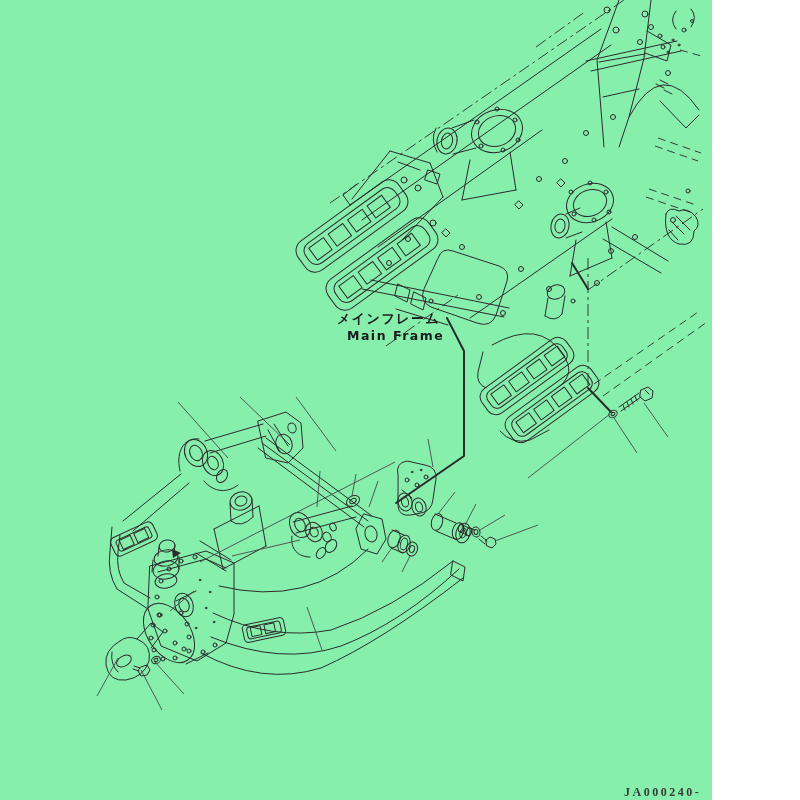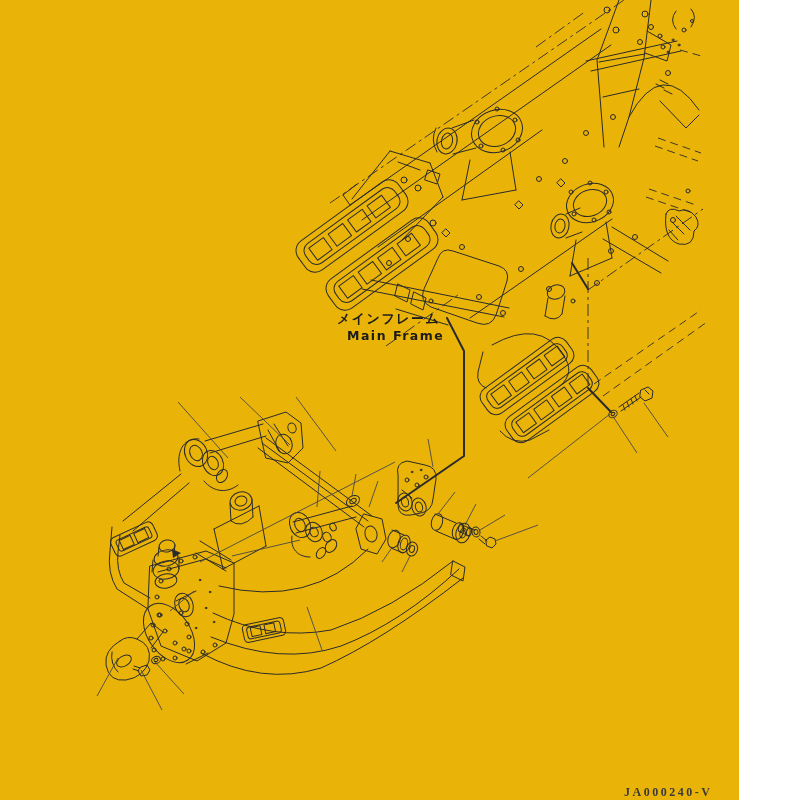--- a/index.html
+++ b/index.html
@@ -1,17 +1,17 @@
 <!DOCTYPE html>
 <html><head>
 <meta charset="utf-8">
 <style>
   html,body{margin:0;padding:0;background:#ffffff;}
-  .stage{position:relative;width:739px;height:800px;background:#eab308;overflow:hidden;
-         font-family:"DejaVu Sans", sans-serif;}
+  .stage{position:relative;width:668px;height:800px;background:#86efac;overflow:hidden;
+         font-family:"DejaVu Sans", sans-serif;padding-left:44px;}
   svg{position:absolute;left:0;top:0;}
   .lbl{position:absolute;color:#1c1c1c;line-height:1.25;}
   .lbl-ja{left:337px;top:311px;font-size:13px;font-weight:600;letter-spacing:1.5px;}
   .lbl-en{left:337px;top:328px;font-size:12.5px;font-weight:600;letter-spacing:1.5px;margin-left:10px;}
   .lbl-num{left:624px;top:785px;font-size:12px;font-weight:600;letter-spacing:2.5px;
            color:#3a3a3a;font-family:Liberation Serif, serif;}
   .ink{stroke:#2b2b2b;fill:none;stroke-width:1;stroke-linecap:round;stroke-linejoin:round;}
   .thick{stroke-width:2;}
   .leader{stroke:#474747;stroke-width:0.9;fill:none;}
   .dashdot{stroke:#2b2b2b;stroke-width:0.9;fill:none;stroke-dasharray:12 4 3 4;}

